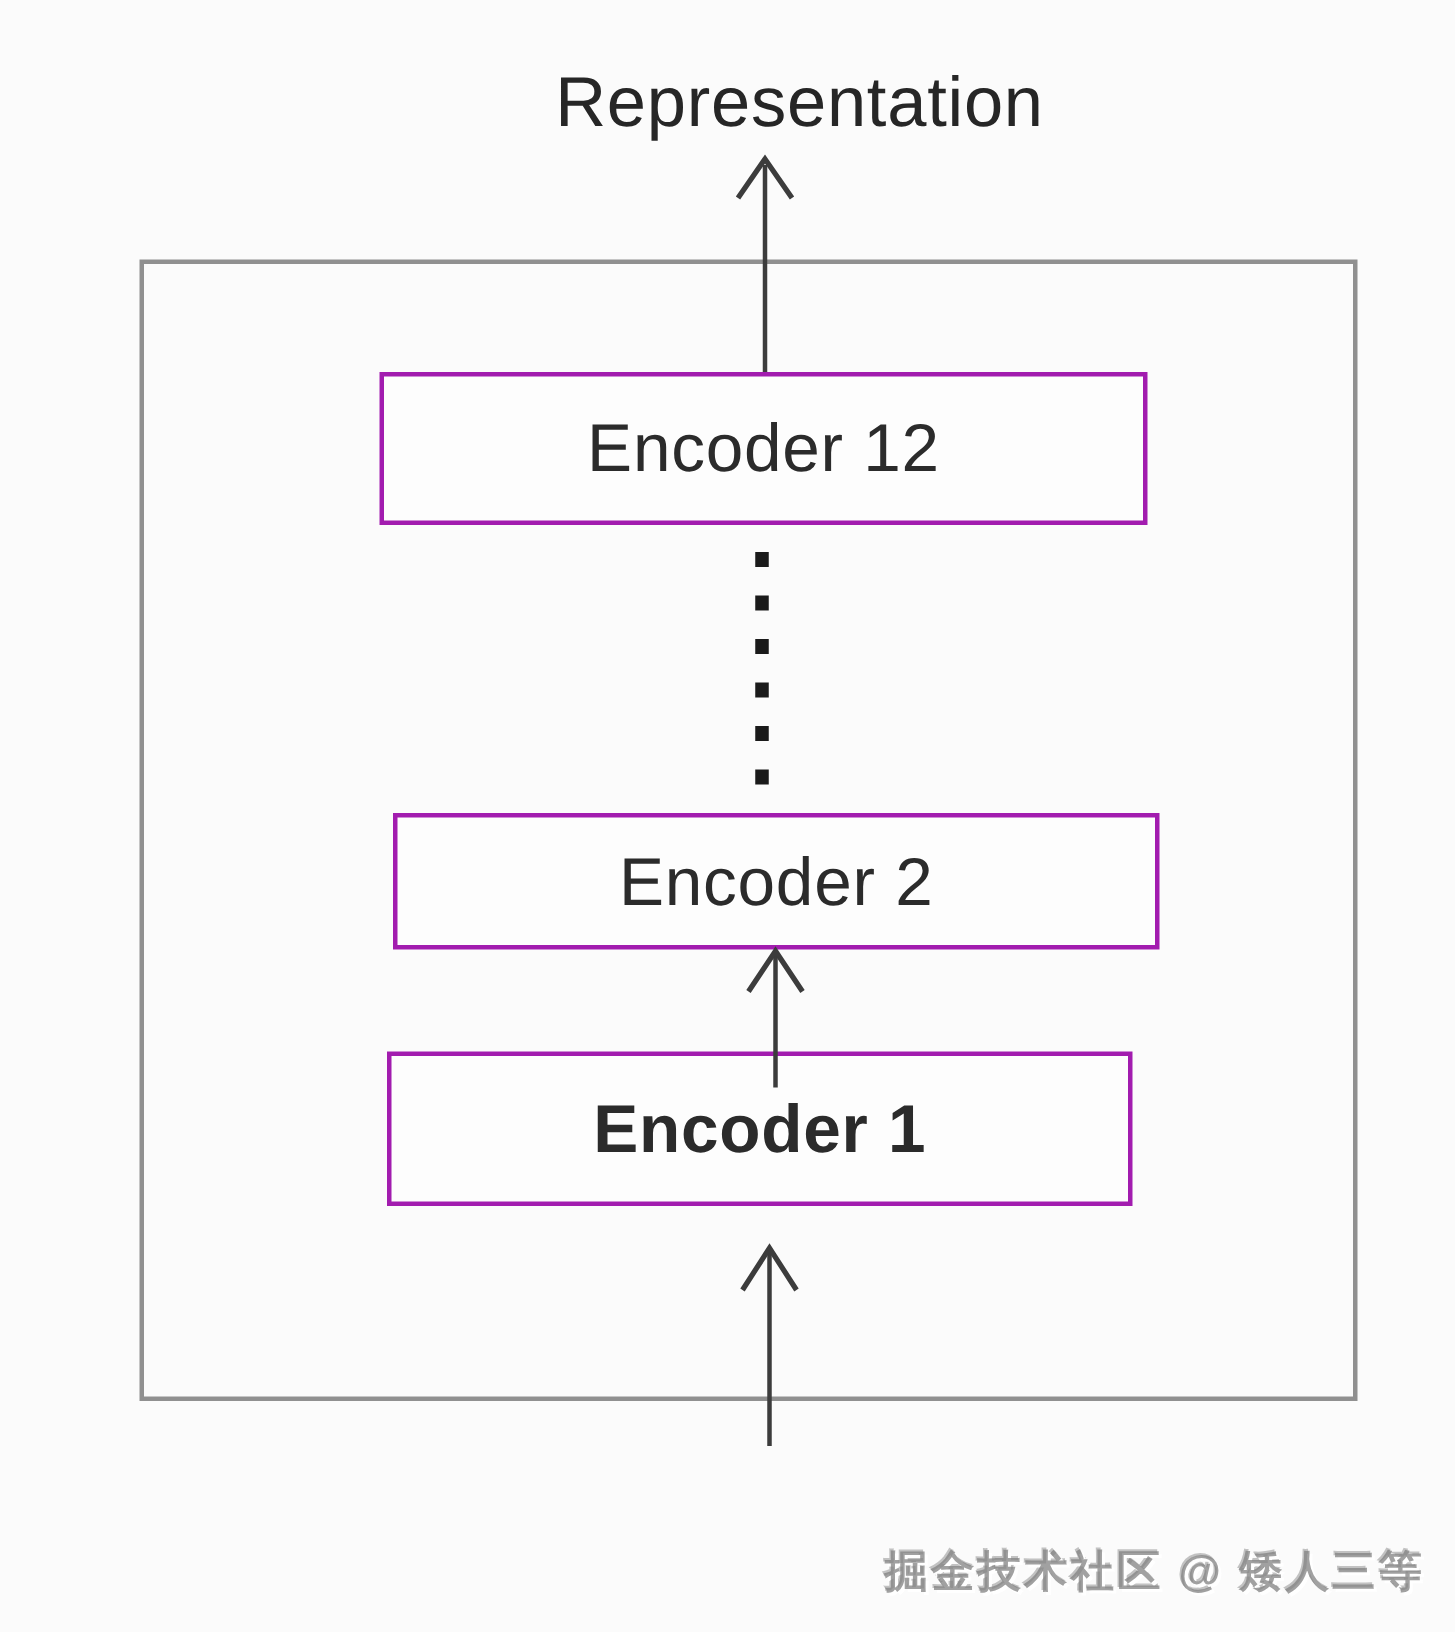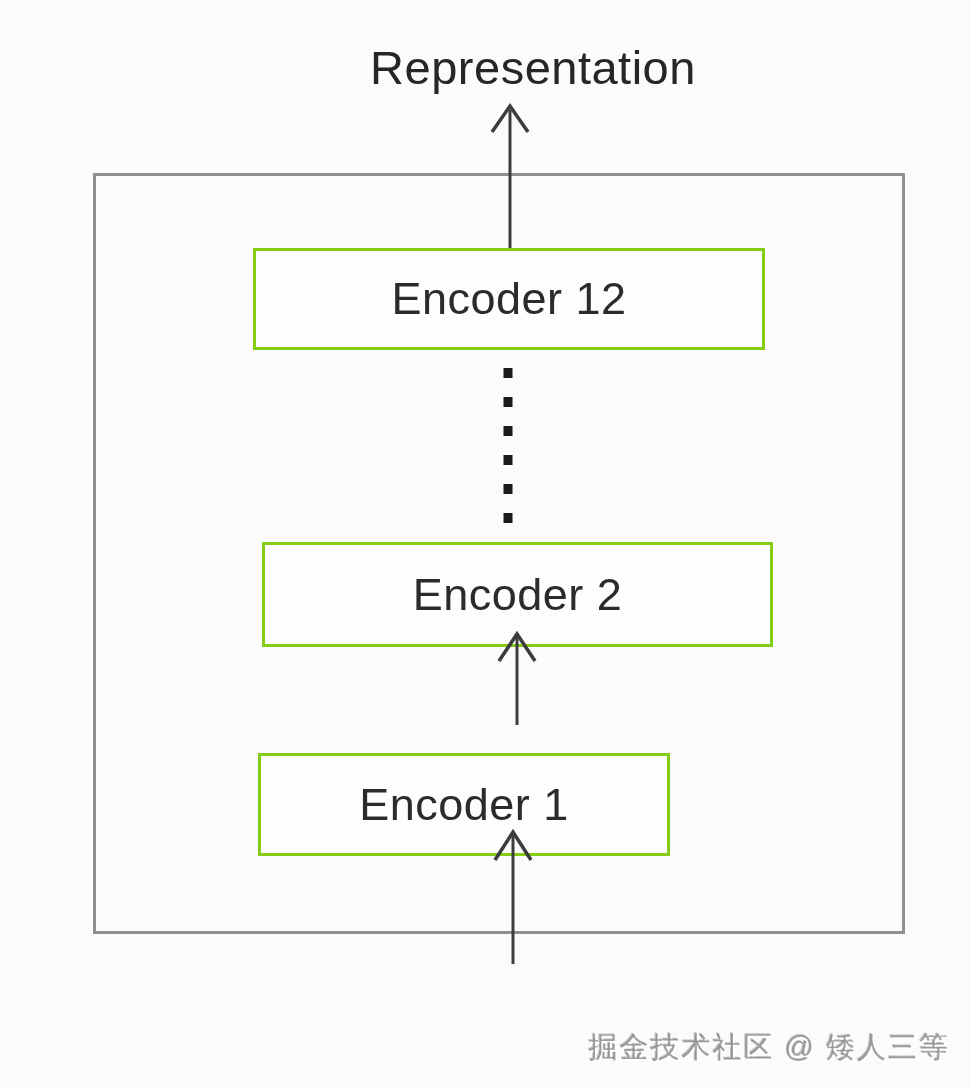--- a/index.html
+++ b/index.html
@@ -23,38 +23,38 @@
   .input-label { left: 528px; top: 970px; }
 
   .outer-box {
     position: absolute; left: 93px; top: 173px;
     width: 812px; height: 761px;
     border: 3px solid #909090;
     background: transparent;
   }
   .encoder-box {
     position: absolute;
-    border: 3px solid #84cc16;
+    border: 3px solid #a21caf;
     background: #fdfdfd;
     display: flex; align-items: center; justify-content: center;
     font-size: 45px; color: #2b2b2b; letter-spacing: 0.5px;
   }
   .enc-12 { left: 253px; top: 248px; width: 512px; height: 102px; }
-  .enc-2  { left: 262px; top: 542px; width: 511px; height: 105px;  }
-  .enc-1  { left: 258px; top: 753px; width: 412px; height: 103px; }
+  .enc-2  { left: 262px; top: 542px; width: 511px; height: 91px;  }
+  .enc-1  { left: 258px; top: 701px; width: 497px; height: 103px; font-weight: bold; }
 
   svg.overlay {
     position: absolute; left: 0; top: 0;
     width: 970px; height: 1088px;
     pointer-events: none;
   }
 
   .watermark {
     position: absolute; right: 20px; top: 1028px;
-    font-size: 29px; font-weight: normal; letter-spacing: 2px;
+    font-size: 29px; font-weight: bold; letter-spacing: 2px;
     color: rgba(130,130,130,0.75);
     text-shadow: 2px 2px 0 #ffffff, -1px -1px 0 rgba(90,90,90,0.35);
     white-space: nowrap;
   }
 </style>
 </head>
 <body>
 
 <div class="stage">
 

